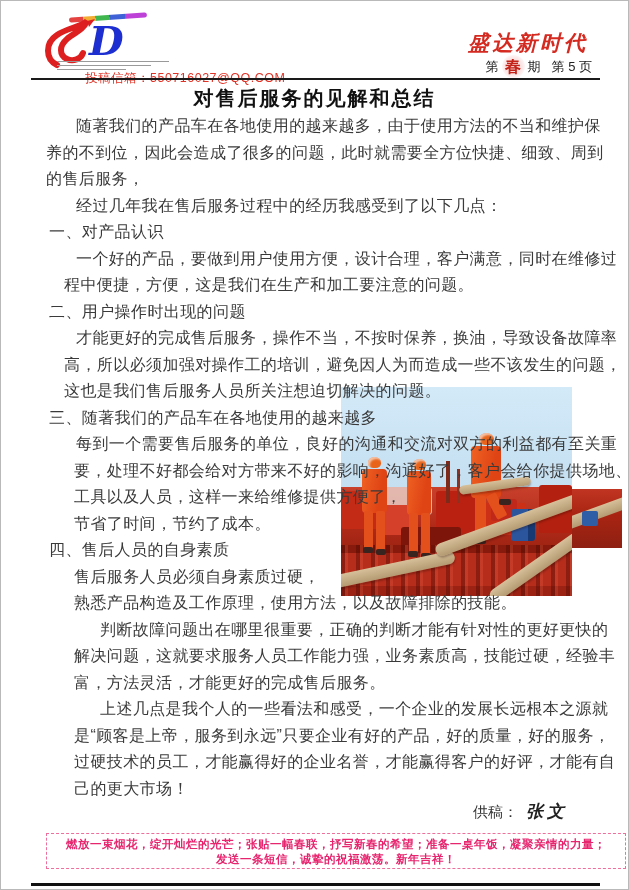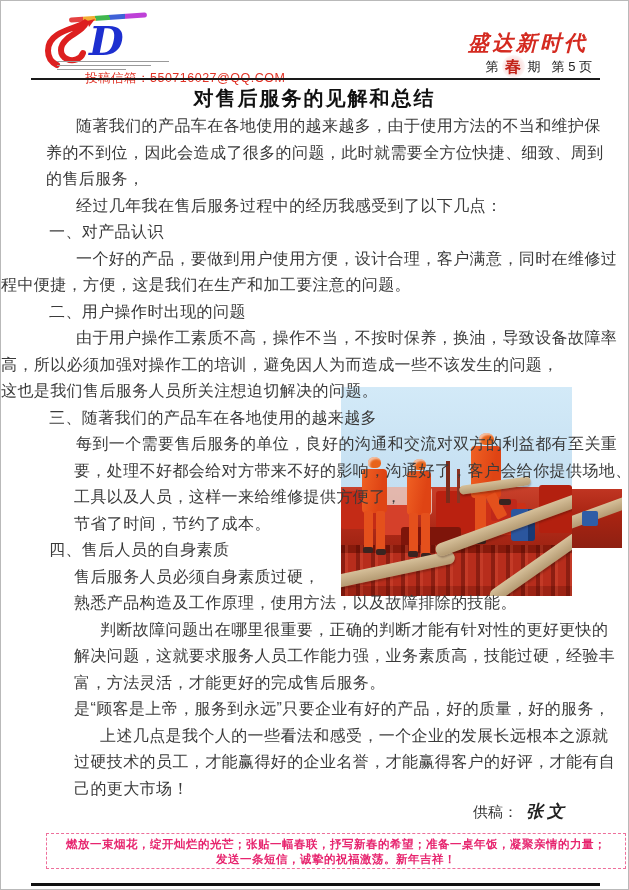--- a/index.html
+++ b/index.html
@@ -47,21 +47,21 @@
     position:absolute;left:0;top:84px;width:100%;margin:0;text-align:center;
     font-size:20px;font-weight:bold;color:#111;letter-spacing:2px;
   }
   #article-lines{position:absolute;left:0;top:112px;width:545px;}
   .line{
     position:relative;z-index:2;height:26.5px;line-height:26.5px;
     font-size:16px;color:#3a3a3a;letter-spacing:.4px;white-space:nowrap;
   }
   .ind-base{margin-left:45px;} .ind-a{margin-left:75px;}
   .ind-h{margin-left:48px;}   .ind-c1{margin-left:75px;}
-  .ind-c{font-family:Liberation Serif, serif;}   .ind-d{margin-left:73px;}
+  .ind-c{margin-left:63px;font-family:Liberation Serif, serif;}   .ind-d{margin-left:73px;}
   .ind-e{margin-left:99px;}
   .signature{position:absolute;top:799px;right:60px;z-index:2;font-size:15px;color:#333;}
   .sig-name{
     margin-left:8px;font-family:"DejaVu Serif","Liberation Serif",serif;
     font-style:italic;font-weight:bold;font-size:17px;color:#222;letter-spacing:4px;
   }
   
   .photo{position:absolute;left:340px;top:386px;width:231px;height:209px;overflow:hidden;z-index:1;}
   .sky{position:absolute;left:0;top:0;width:100%;height:118px;background:linear-gradient(180deg,#d3eaf8 0%,#c2ddf0 100%);}
   .mach{position:absolute;left:0;top:100px;width:100%;height:65px;background:linear-gradient(180deg,#c9412b 0%,#b02a18 60%,#9c2212 100%);}
@@ -189,36 +189,36 @@
 
   <div id="article-lines">
       <div class="line ind-a">随著我们的产品车在各地使用的越来越多，由于使用方法的不当和维护保</div>
       <div class="line ind-base">养的不到位，因此会造成了很多的问题，此时就需要全方位快捷、细致、周到</div>
       <div class="line ind-base">的售后服务，</div>
       <div class="line ind-a">经过几年我在售后服务过程中的经历我感受到了以下几点：</div>
       <div class="line ind-h">一、对产品认识</div>
       <div class="line ind-c1">一个好的产品，要做到用户使用方便，设计合理，客户满意，同时在维修过</div>
       <div class="line ind-c">程中便捷，方便，这是我们在生产和加工要注意的问题。</div>
       <div class="line ind-h">二、用户操作时出现的问题</div>
-      <div class="line ind-c1">由于用户操作工素质不高，操作不当，不按时保养，换油，导致设备故障率</div>
+      <div class="line ind-c1">才能更好的完成售后服务，操作不当，不按时保养，换油，导致设备故障率</div>
       <div class="line ind-c">高，所以必须加强对操作工的培训，避免因人为而造成一些不该发生的问题，</div>
       <div class="line ind-c">这也是我们售后服务人员所关注想迫切解决的问题。</div>
       <div class="line ind-h">三、随著我们的产品车在各地使用的越来越多</div>
       <div class="line ind-c1">每到一个需要售后服务的单位，良好的沟通和交流对双方的利益都有至关重</div>
       <div class="line ind-d">要，处理不好都会给对方带来不好的影响，沟通好了，客户会给你提供场地、</div>
       <div class="line ind-d">工具以及人员，这样一来给维修提供方便了，</div>
       <div class="line ind-d">节省了时间，节约了成本。</div>
       <div class="line ind-h">四、售后人员的自身素质</div>
       <div class="line ind-d">售后服务人员必须自身素质过硬，</div>
       <div class="line ind-d">熟悉产品构造及工作原理，使用方法，以及故障排除的技能。</div>
       <div class="line ind-e">判断故障问题出在哪里很重要，正确的判断才能有针对性的更好更快的</div>
       <div class="line ind-d">解决问题，这就要求服务人员工作能力强，业务素质高，技能过硬，经验丰</div>
       <div class="line ind-d">富，方法灵活，才能更好的完成售后服务。</div>
+      <div class="line ind-e">上述几点是我个人的一些看法和感受，一个企业的发展长远根本之源就</div>
       <div class="line ind-d">是“顾客是上帝，服务到永远”只要企业有好的产品，好的质量，好的服务，</div>
-      <div class="line ind-e">上述几点是我个人的一些看法和感受，一个企业的发展长远根本之源就</div>
       <div class="line ind-d">过硬技术的员工，才能赢得好的企业名誉，才能赢得客户的好评，才能有自</div>
       <div class="line ind-d">己的更大市场！</div>
     </div>
 
   <div class="signature"><span>供稿：</span><span class="sig-name">张文</span></div>
 
   <div class="footer-box">
     <div>燃放一束烟花，绽开灿烂的光芒；张贴一幅春联，抒写新春的希望；准备一桌年饭，凝聚亲情的力量；</div>
     <div>发送一条短信，诚挚的祝福激荡。新年吉祥！</div>
   </div>

